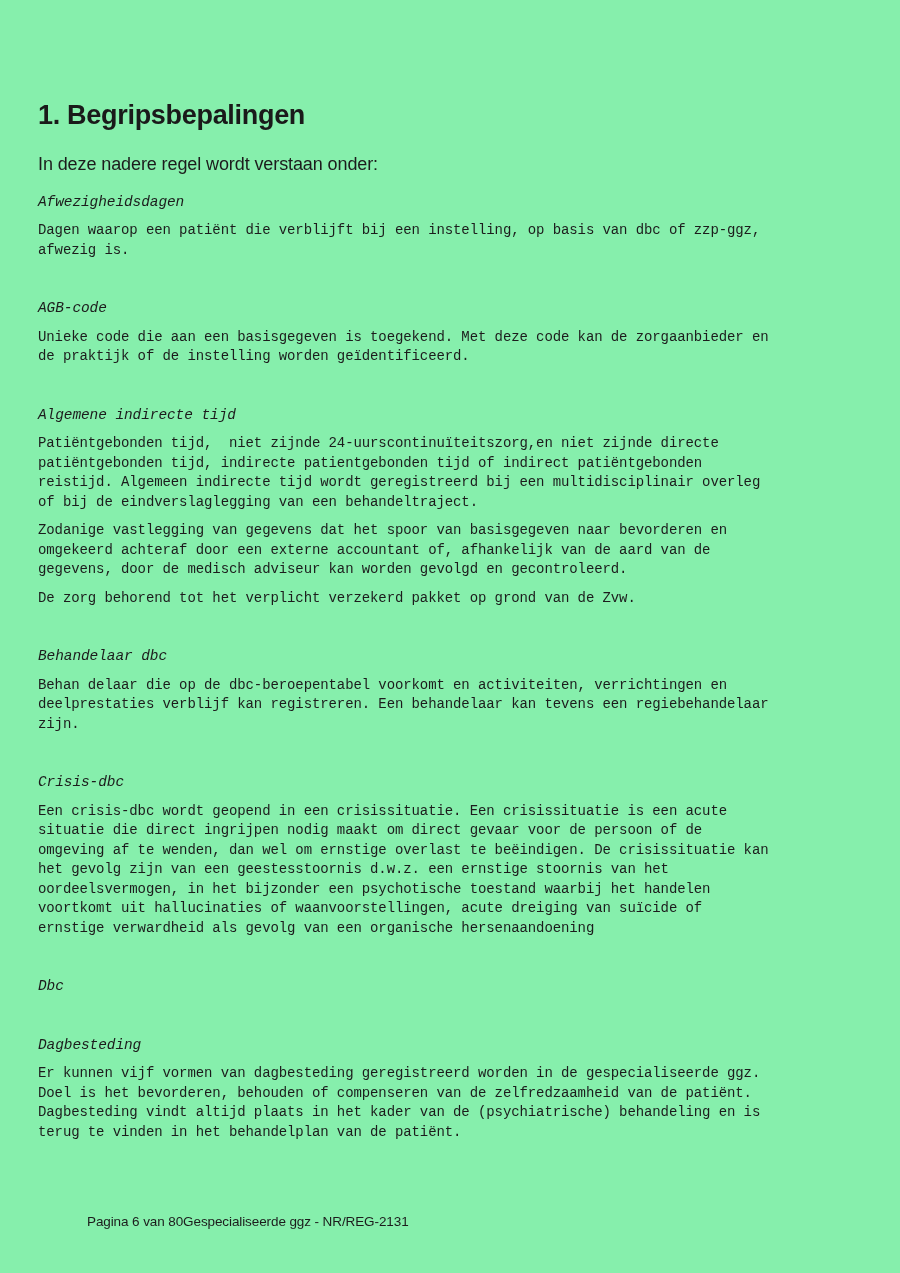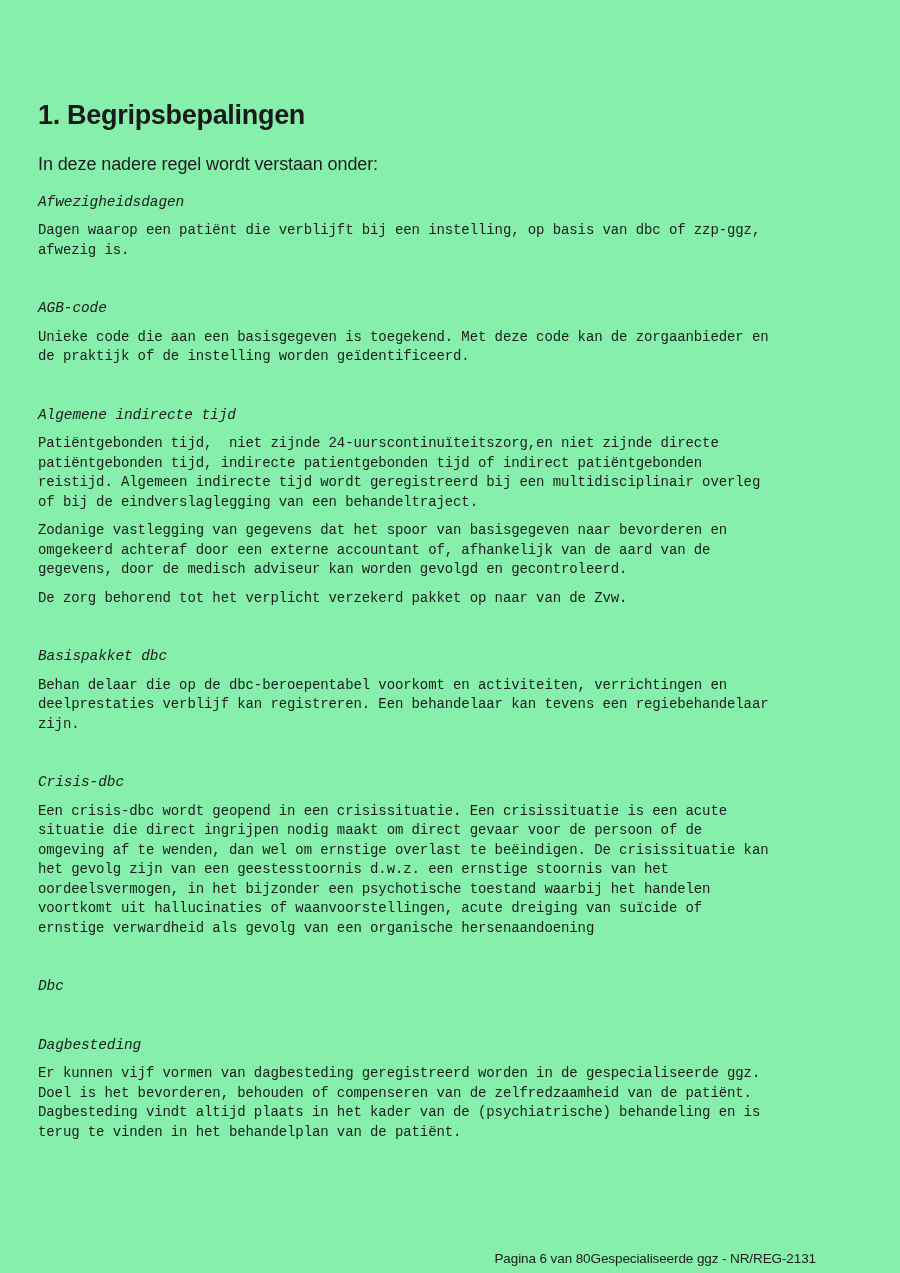--- a/index.html
+++ b/index.html
@@ -54,25 +54,24 @@
     white-space: pre-wrap;
     max-width: 735px;
   }
   .def-desc:empty { display: none; }
   .page-footer {
     position: absolute;
     top: 1213px;
     left: 87px;
     right: 84px;
     display: flex;
-    justify-content: flex-end;
+    justify-content: flex-start;
     font-size: 13.5px;
     line-height: 17px;
     letter-spacing: -0.1px;
-    margin-top: 37px;
   }
 </style>
 </head>
 <body>
 
 <div class="page">
 
   <h1 class="doc-title">1. Begripsbepalingen</h1>
 
   <p class="intro">In deze nadere regel wordt verstaan onder:</p>
@@ -90,25 +89,25 @@
   <div class="def-block">
     <div class="def-term">Algemene indirecte tijd</div>
     <div class="def-desc">Patiëntgebonden tijd,  niet zijnde 24-uurscontinuïteitszorg,en niet zijnde directe patiëntgebonden tijd, indirecte patientgebonden tijd of indirect patiëntgebonden reistijd. Algemeen indirecte tijd wordt geregistreerd bij een multidisciplinair overleg of bij de eindverslaglegging van een behandeltraject.</div>
   </div>
 
   <div class="def-block">
     <div class="def-desc">Zodanige vastlegging van gegevens dat het spoor van basisgegeven naar bevorderen en omgekeerd achteraf door een externe accountant of, afhankelijk van de aard van de gegevens, door de medisch adviseur kan worden gevolgd en gecontroleerd.</div>
   </div>
 
   <div class="def-block">
-    <div class="def-desc">De zorg behorend tot het verplicht verzekerd pakket op naar van de Zvw.</div>
+    <div class="def-desc">De zorg behorend tot het verplicht verzekerd pakket op grond van de Zvw.</div>
   </div>
 
   <div class="def-block">
-    <div class="def-term">Basispakket dbc</div>
+    <div class="def-term">Behandelaar dbc</div>
     <div class="def-desc">Behan delaar die op de dbc-beroepentabel voorkomt en activiteiten, verrichtingen en deelprestaties verblijf kan registreren. Een behandelaar kan tevens een regiebehandelaar zijn.</div>
   </div>
 
   <div class="def-block">
     <div class="def-term">Crisis-dbc</div>
     <div class="def-desc">Een crisis-dbc wordt geopend in een crisissituatie. Een crisissituatie is een acute situatie die direct ingrijpen nodig maakt om direct gevaar voor de persoon of de omgeving af te wenden, dan wel om ernstige overlast te beëindigen. De crisissituatie kan het gevolg zijn van een geestesstoornis d.w.z. een ernstige stoornis van het oordeelsvermogen, in het bijzonder een psychotische toestand waarbij het handelen voortkomt uit hallucinaties of waanvoorstellingen, acute dreiging van suïcide of ernstige verwardheid als gevolg van een organische hersenaandoening</div>
   </div>
 
   <div class="def-block">
     <div class="def-term">Dbc</div>

